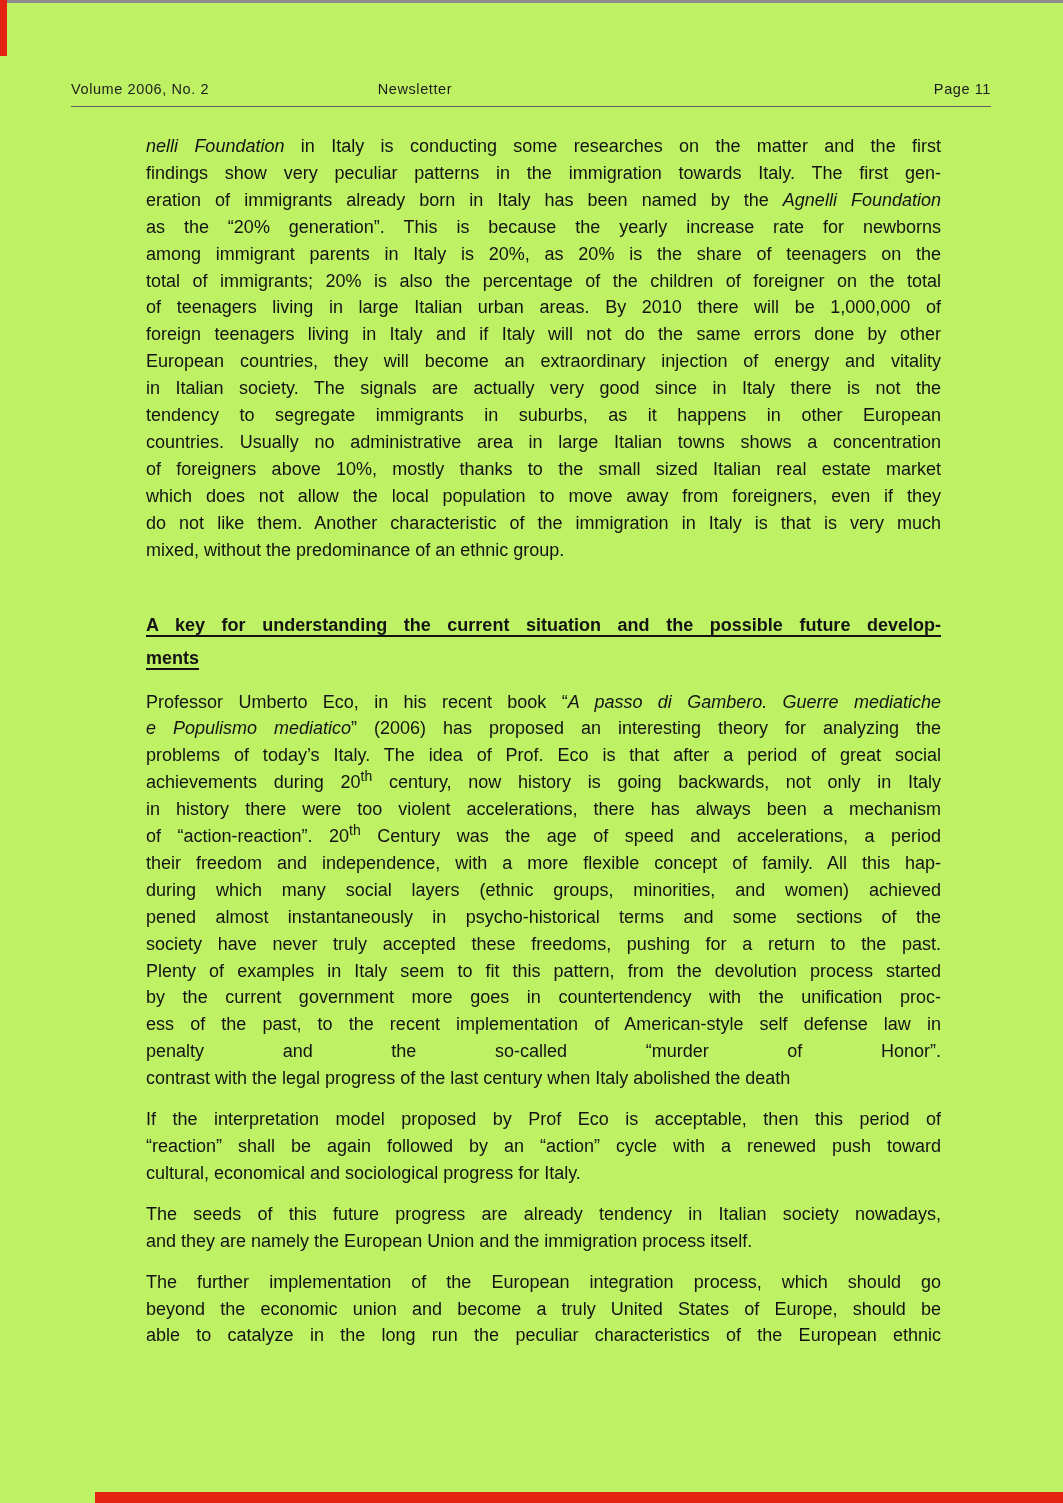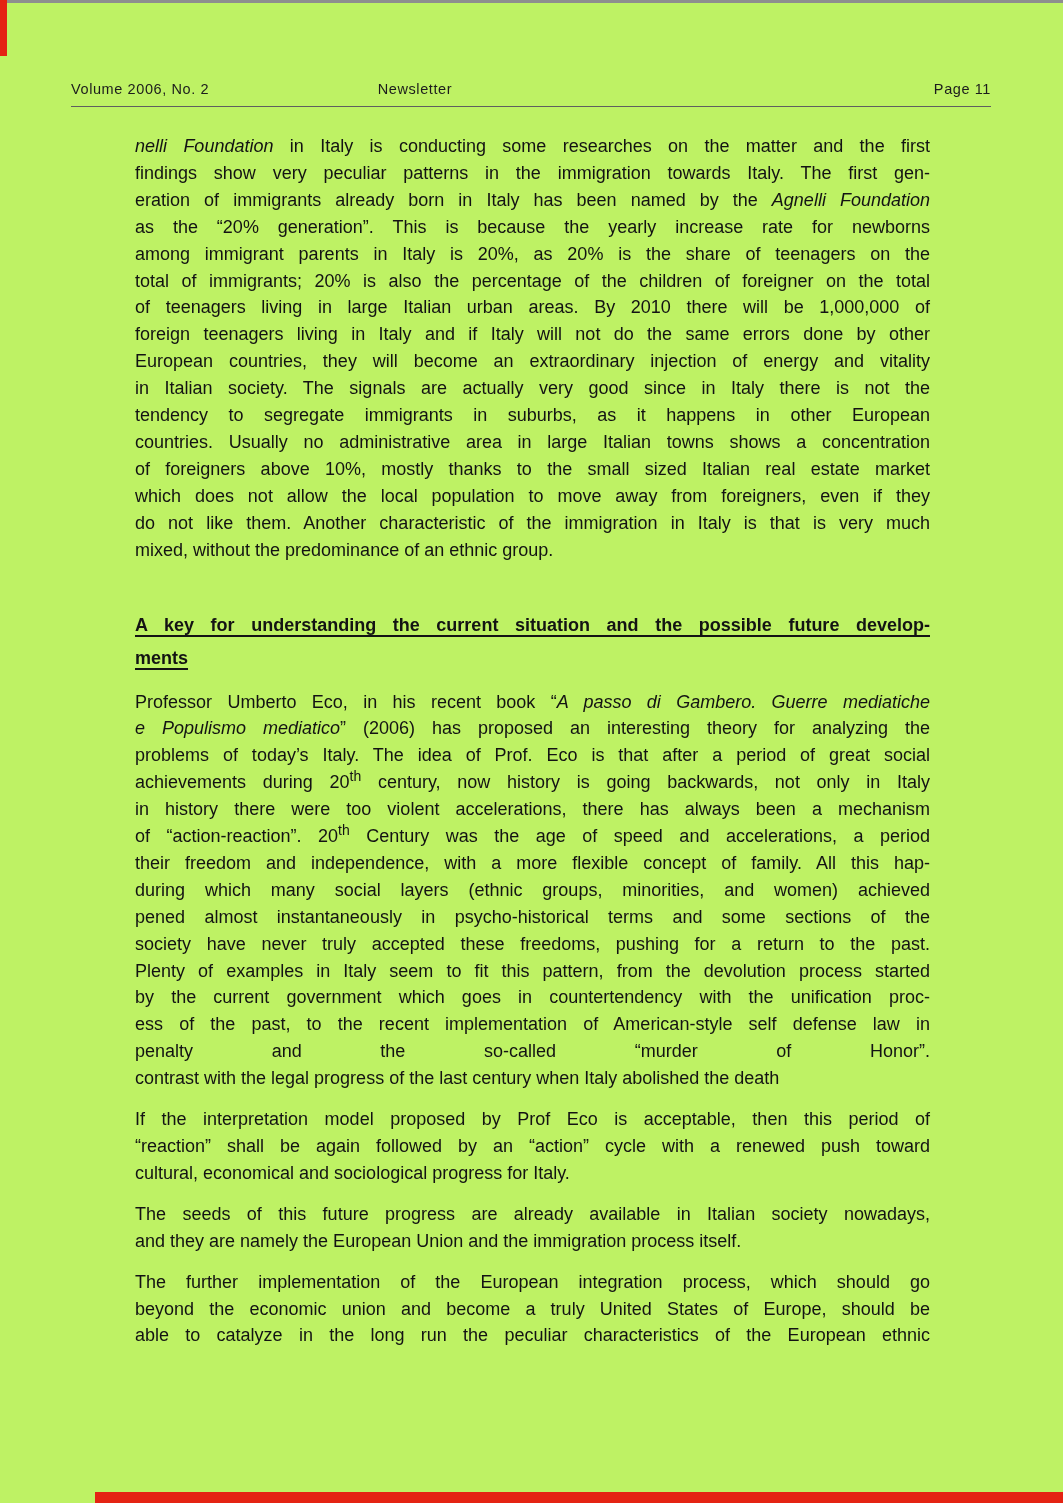--- a/index.html
+++ b/index.html
@@ -23,21 +23,21 @@
   }
   .header .h-left   { flex:1; text-align:left; }
   .header .h-center { flex:1; }
   .header .h-right  { flex:1; text-align:right; }
   .header-rule {
     position:absolute; top:106px; left:71px; width:920px;
     border-top:1.6px solid #5f5f5f; height:0;
   }
 
   .text-col {
-    position:absolute; top:133px; left:135px; width:795px;
+    position:absolute; top:133px; left:146px; width:795px;
     font-size:18px; line-height:26.9px; color:#131313;
   }
   .tl { text-align:justify; text-align-last:justify; }
   .para { margin:14px 0 0 0; }
   .para:first-child { margin-top:0; }
   .para .tl:last-child { text-align-last:left; }
   .para.justify-last .tl:last-child { text-align-last:justify; }
 
   .heading { margin:45px 0 9px 0; line-height:33px; }
   .heading .tl {
@@ -95,32 +95,32 @@
         <div class="tl"><i>e Populismo mediatico</i>” (2006) has proposed an interesting theory for analyzing the</div>
         <div class="tl">problems of today’s Italy. The idea of Prof. Eco is that after a period of great social</div>
         <div class="tl">achievements during 20<sup>th</sup> century, now history is going backwards, not only in Italy</div>
         <div class="tl">in history there were too violent accelerations, there has always been a mechanism</div>
         <div class="tl">of “action-reaction”. 20<sup>th</sup> Century was the age of speed and accelerations, a period</div>
         <div class="tl">their freedom and independence, with a more flexible concept of family. All this hap-</div>
         <div class="tl">during which many social layers (ethnic groups, minorities, and women) achieved</div>
         <div class="tl">pened almost instantaneously in psycho-historical terms and some sections of the</div>
         <div class="tl">society have never truly accepted these freedoms, pushing for a return to the past.</div>
         <div class="tl">Plenty of examples in Italy seem to fit this pattern, from the devolution process started</div>
-        <div class="tl">by the current government which goes in countertendency with the unification proc-</div>
+        <div class="tl">by the current government more goes in countertendency with the unification proc-</div>
         <div class="tl">ess of the past, to the recent implementation of American-style self defense law in</div>
         <div class="tl">penalty and the so-called “murder of Honor”.</div>
         <div class="tl">contrast with the legal progress of the last century when Italy abolished the death</div>
       </div>
     <div class="para">
         <div class="tl">If the interpretation model proposed by Prof Eco is acceptable, then this period of</div>
         <div class="tl">“reaction” shall be again followed by an “action” cycle with a renewed push toward</div>
         <div class="tl">cultural, economical and sociological progress for Italy.</div>
       </div>
     <div class="para">
-        <div class="tl">The seeds of this future progress are already available in Italian society nowadays,</div>
+        <div class="tl">The seeds of this future progress are already tendency in Italian society nowadays,</div>
         <div class="tl">and they are namely the European Union and the immigration process itself.</div>
       </div>
     <div class="para justify-last">
         <div class="tl">The further implementation of the European integration process, which should go</div>
         <div class="tl">beyond the economic union and become a truly United States of Europe, should be</div>
         <div class="tl">able to catalyze in the long run the peculiar characteristics of the European ethnic</div>
       </div>
   </div>
 
 </div>

